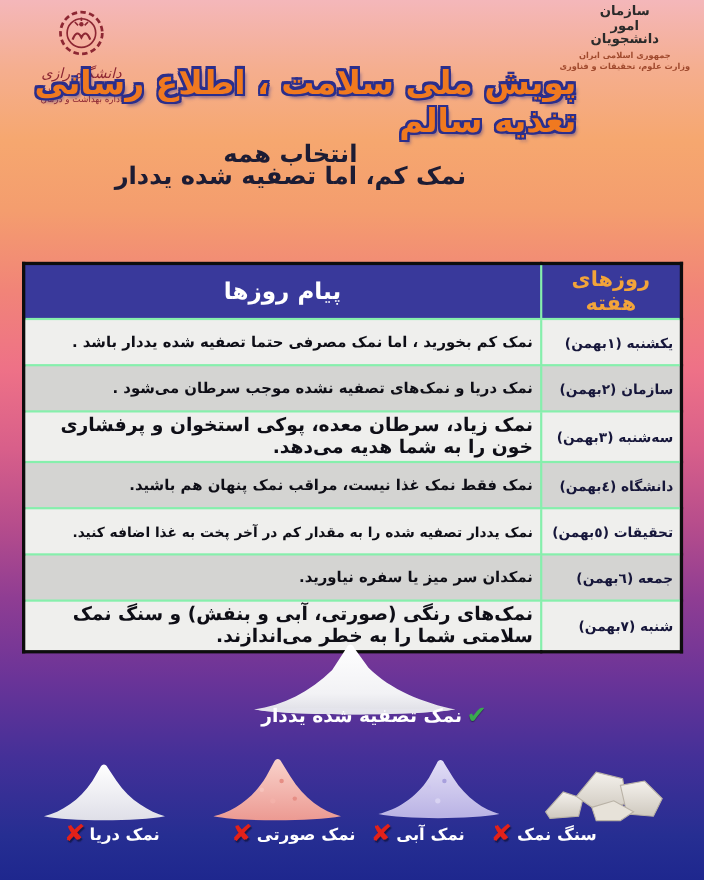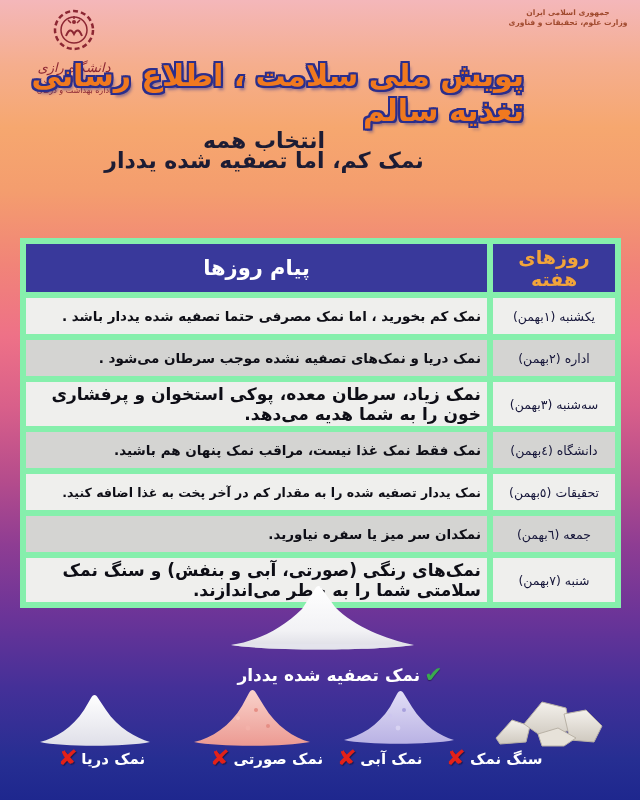--- a/index.html
+++ b/index.html
@@ -38,35 +38,35 @@
     font-weight:bold;color:#1c1c34;
   }
   .subtitle1{top:128px;font-size:22px;}
   .subtitle2{top:148px;font-size:22px;}
   
   .tbl-wrap{left:20px;top:238px;width:601px;}
   table{
     border-collapse:collapse;direction:rtl;width:601px;table-layout:fixed;
     border:3px solid #0d0d0d;
   }
-  th,td{border:6px solid #86efac;padding:2px 6px;vertical-align:middle;}
+  th,td{border:2px solid #86efac;padding:2px 6px;vertical-align:middle;}
   thead tr{height:41px;background:#39399b;}
   th.days{width:128px;color:#f2a43a;font-size:19px;font-weight:bold;}
   th.msgs{color:#ffffff;font-size:21px;font-weight:bold;text-align:center;}
   tbody tr{height:42px;}
   tbody tr:nth-child(odd){background:#efefed;}
   tbody tr:nth-child(even){background:#d4d4d2;}
-  td.day{font-size:12.5px;font-weight:normal;color:#16163a;text-align:center;white-space:nowrap;}
+  td.day{font-size:12.5px;font-weight:bold;color:#16163a;text-align:right;white-space:nowrap;}
   td.msg{font-size:13.5px;font-weight:bold;color:#0e0e16;text-align:right;}
   tbody tr:nth-child(3) td.msg, tbody tr:nth-child(7) td.msg{font-size:17px;}
   tbody tr:nth-child(5) td.msg{font-size:12.5px;}
   
   .big-pile{left:225px;top:580px;}
   .check-row{
-    left:220px;top:664px;width:240px;display:flex;align-items:center;justify-content:center;gap:4px;
+    left:220px;top:640px;width:240px;display:flex;align-items:center;justify-content:center;gap:4px;
   }
   .check-row .txt{color:#ffffff;font-weight:bold;font-size:17px;direction:rtl;}
   .check-row .check{color:#3aa94f;font-size:22px;font-weight:bold;line-height:1;text-shadow:0 1px 1px rgba(0,0,0,.4);}
   
   .pile{position:absolute;}
   .salt-label{
     position:absolute;top:748px;display:flex;align-items:center;justify-content:center;gap:5px;
   }
   .salt-label .x{color:#e32119;font-size:21px;font-weight:bold;line-height:1;transform:scaleX(1.15);text-shadow:1px 1px 1px rgba(0,0,0,.45);}
   .salt-label .txt{color:#ffffff;font-weight:bold;font-size:15px;direction:rtl;}
@@ -81,20 +81,21 @@
     <path d="M14,30 Q18,20 22,28 Q26,20 30,30" fill="none" stroke="#8d2733" stroke-width="2"></path>
     <circle cx="22" cy="16" r="2" fill="#8d2733"></circle>
     <path d="M16,14 L19,17 M28,14 L25,17 M22,10 L22,13" stroke="#8d2733" stroke-width="1.5"></path>
   </svg>
   <div class="uni-name">دانشگاه رازی</div>
   <div class="sub">معاونت دانشجویی</div>
   <div class="sub">اداره بهداشت و درمان</div>
 </div>
 
 <div class="abs right-logo">
+  <div class="calli">سازمان امور دانشجویان</div>
   <div class="gov">
     <div>جمهوری اسلامی ایران</div>
     <div>وزارت علوم، تحقیقات و فناوری</div>
   </div>
 </div>
 
 <div class="abs main-title">پویش ملی سلامت ، اطلاع رسانی تغذیه سالم</div>
 
 <div class="abs subtitle1">انتخاب همه</div>
 <div class="abs subtitle2">نمک کم، اما تصفیه شده یددار</div>
@@ -110,21 +111,21 @@
         <th class="days">روزهای هفته</th>
         <th class="msgs">پیام روزها</th>
       </tr>
     </thead>
     <tbody>
       <tr>
         <td class="day">یکشنبه (١بهمن)</td>
         <td class="msg">نمک کم بخورید ، اما نمک مصرفی حتما تصفیه شده یددار باشد .</td>
       </tr>
       <tr>
-        <td class="day">اداره (٢بهمن)</td>
+        <td class="day">سازمان (٢بهمن)</td>
         <td class="msg">نمک دریا و نمک‌های تصفیه نشده موجب سرطان می‌شود .</td>
       </tr>
       <tr>
         <td class="day">سه‌شنبه (٣بهمن)</td>
         <td class="msg">نمک زیاد، سرطان معده، پوکی استخوان و پرفشاری خون را به شما هدیه می‌دهد.</td>
       </tr>
       <tr>
         <td class="day">دانشگاه (٤بهمن)</td>
         <td class="msg">نمک فقط نمک غذا نیست، مراقب نمک پنهان هم باشید.</td>
       </tr>

